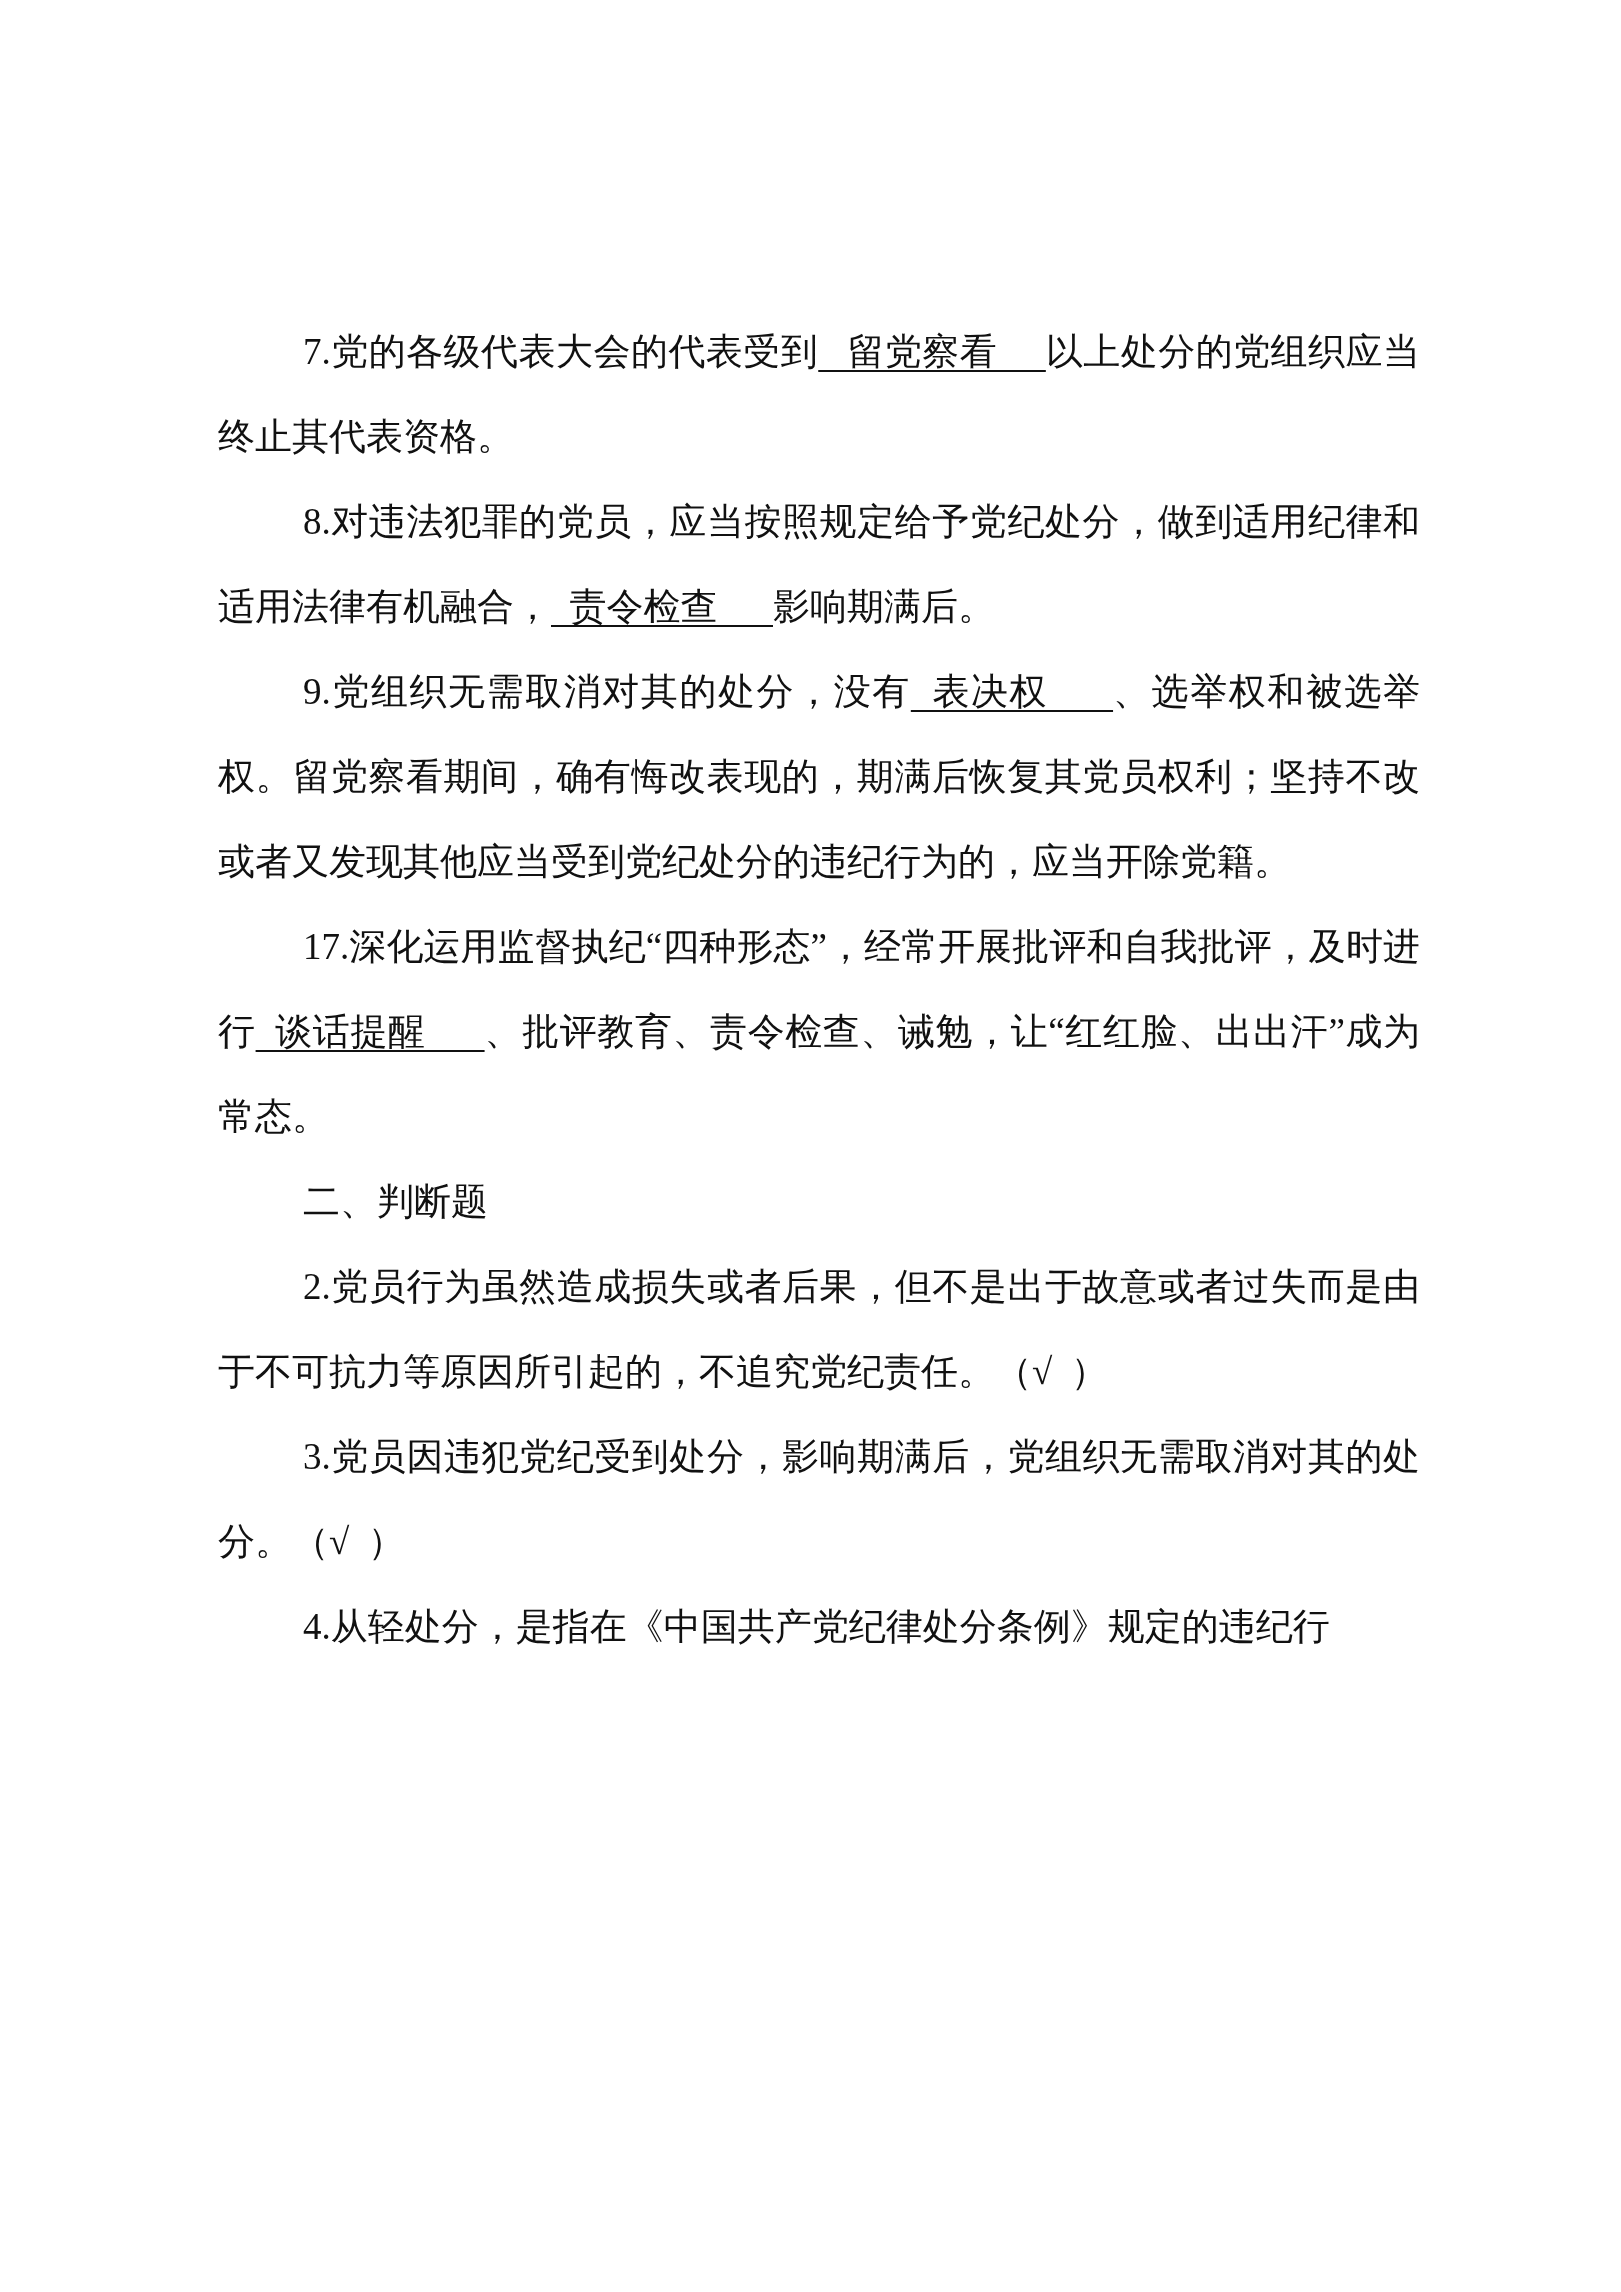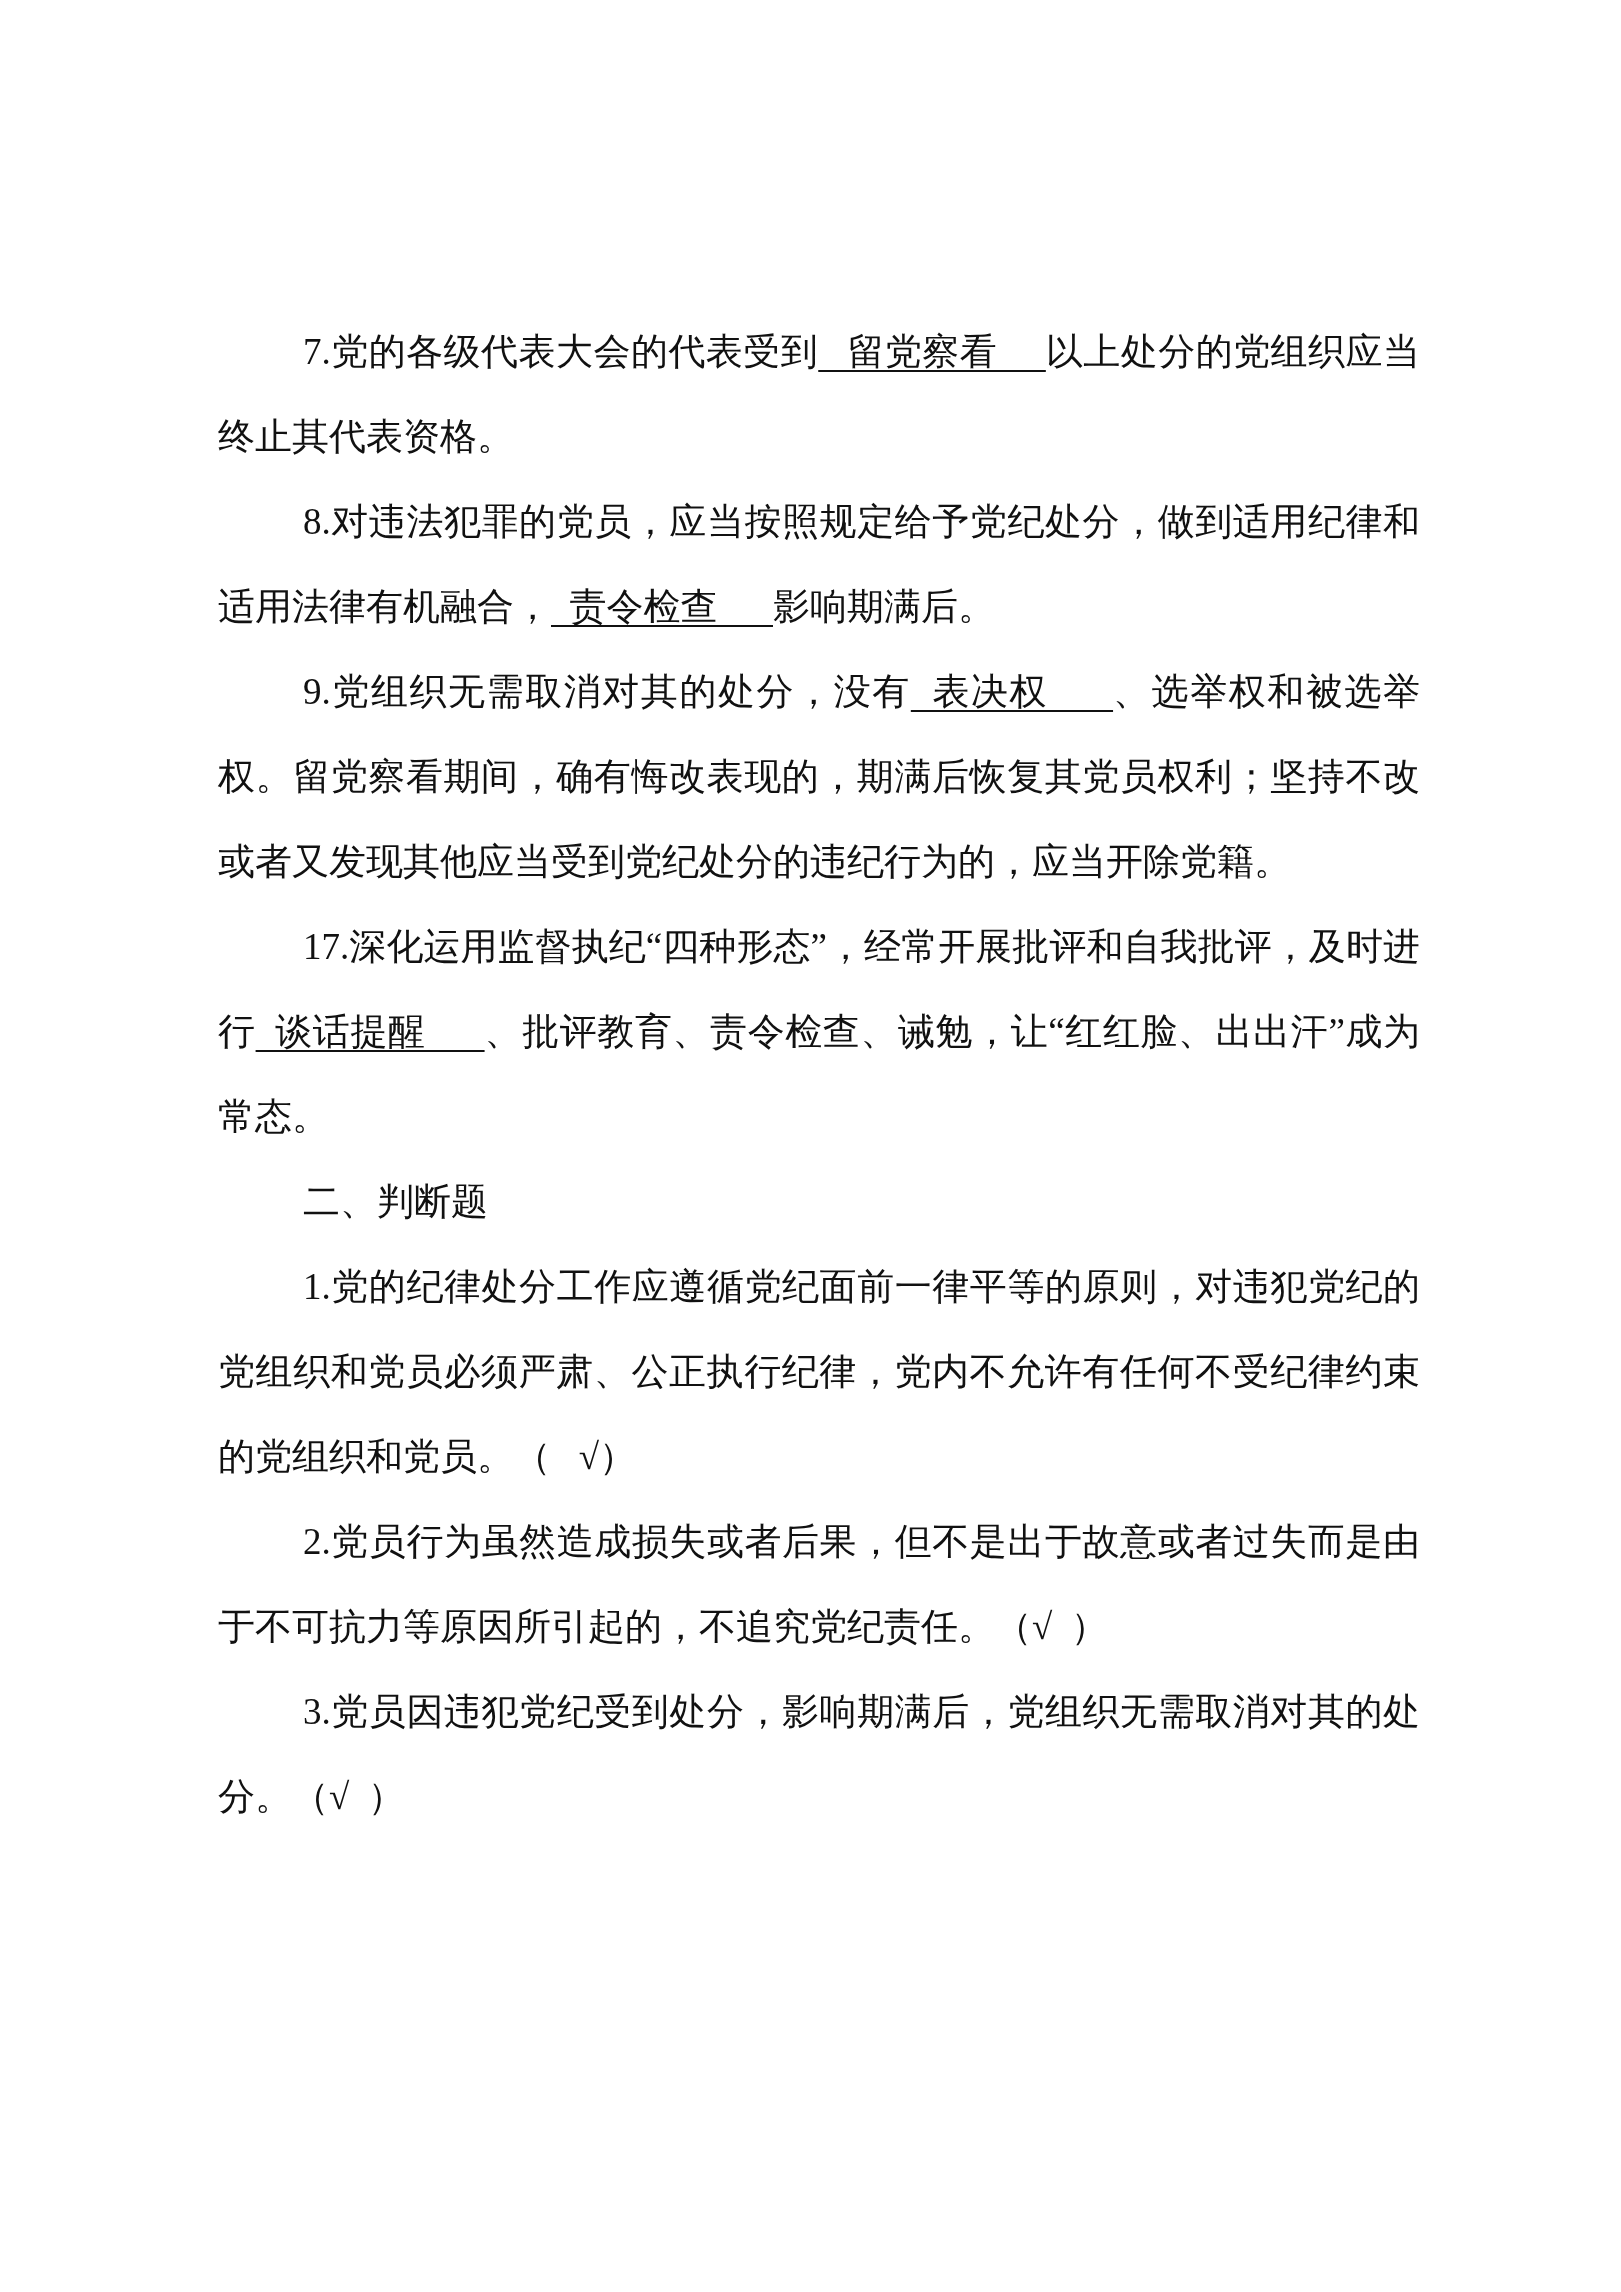--- a/index.html
+++ b/index.html
@@ -31,27 +31,27 @@
   <p class="para indent">
     <span>9.</span><span>党组织无需取消对其的处分，没有</span><span class="blank">  表决权      </span><span>、选举权和被选举权。留党察看期间，确有悔改表现的，期满后恢复其党员权利；坚持不改或者又发现其他应当受到党纪处分的违纪行为的，应当开除党籍。</span>
   </p>
 
   <p class="para indent">
     <span>17.</span><span>深化运用监督执纪“四种形态”，经常开展批评和自我批评，及时进行</span><span class="blank">  谈话提醒      </span><span>、批评教育、责令检查、诫勉，让“红红脸、出出汗”成为常态。</span>
   </p>
 
   <p class="heading">二、判断题</p>
 
-  <p class="para indent">
-    <span>1.</span><span>党的纪律处分工作应遵循党纪面前一律平等的原则，对违犯党纪的党组织和党员必须严肃、公正执行纪律，党内不允许有任何不受纪律约束的党组织和党员。</span><span class="mark">（   √）</span>
-  </p>
 
   <p class="para indent">
     <span>2.</span><span>党员行为虽然造成损失或者后果，但不是出于故意或者过失而是由于不可抗力等原因所引起的，不追究党纪责任。</span><span class="mark">（√  ）</span>
   </p>
 
   <p class="para indent">
     <span>3.</span><span>党员因违犯党纪受到处分，影响期满后，党组织无需取消对其的处分。</span><span class="mark">（√  ）</span>
   </p>
 
+  <p class="para indent">
+    <span>4.</span><span>从轻处分，是指在《中国共产党纪律处分条例》规定的违纪行</span><span class="mark"></span>
+  </p>
 
 </div>
 
 
 </body></html>

